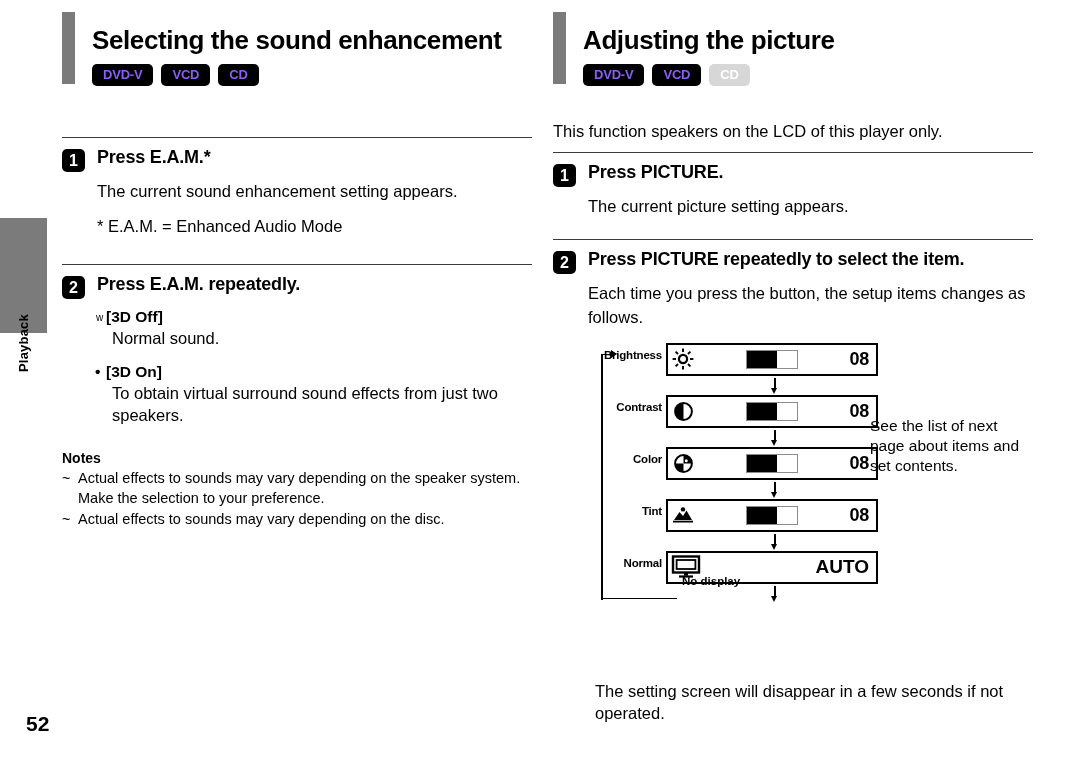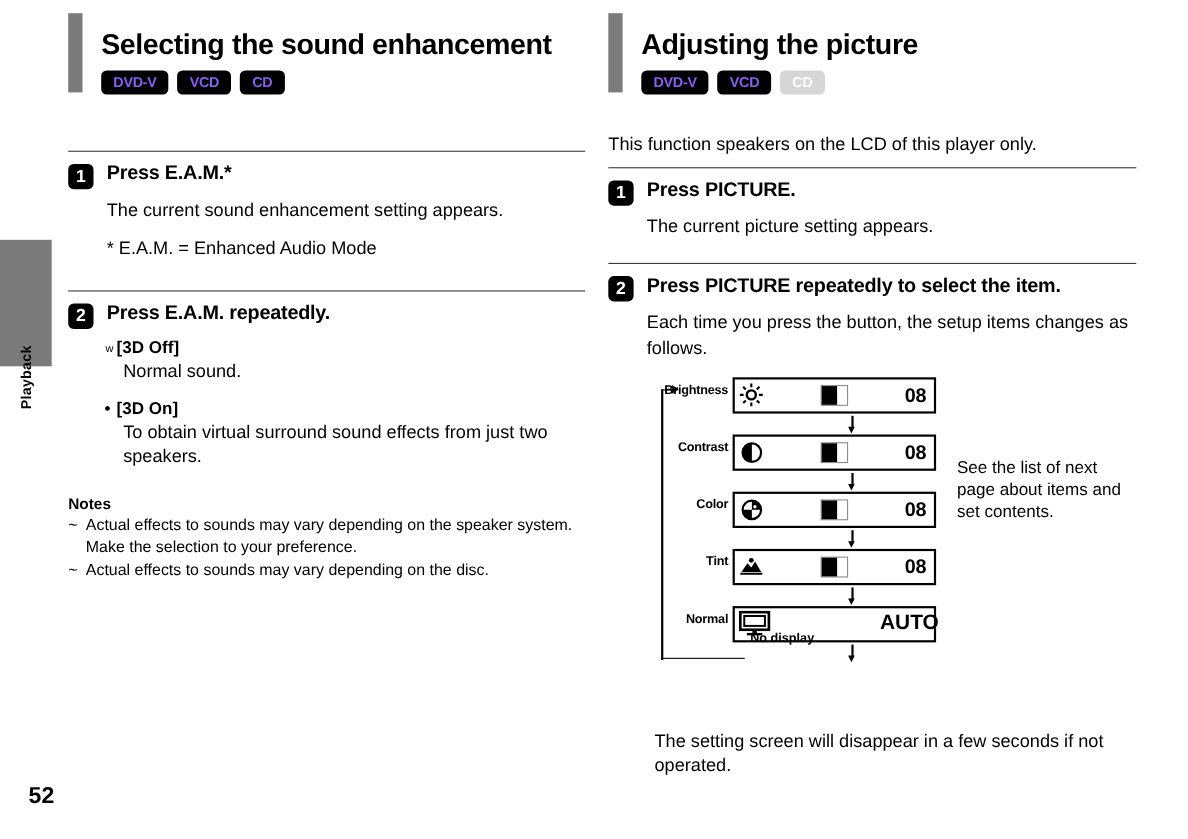--- a/index.html
+++ b/index.html
@@ -194,21 +194,21 @@
   #osd {
     position: relative;
     margin-top: 14px;
     margin-left: 45px;
     width: 320px;
     height: 265px;
   }
   .osd-row {
     position: absolute;
     left: 68px;
-    width: 185px;
+    width: 212px;
     height: 33px;
     border: 2.2px solid #000;
     background: #fff;
     display: flex;
     align-items: center;
     box-sizing: border-box;
     gap: 48px;
   }
   .osd-label {
     position: absolute;
@@ -323,21 +323,21 @@
     position: absolute;
     left: 870px;
     top: 416px;
     width: 165px;
     font-size: 15.5px;
     line-height: 1.28;
   }
   #tail-note {
     position: absolute;
     left: 595px;
-    top: 663px;
+    top: 680px;
     width: 440px;
     font-size: 16.5px;
     line-height: 1.35;
   }
 </style>
 </head>
 <body>
 
 <div id="side-tab"></div>
 <div id="side-tab-label">Playback</div>

